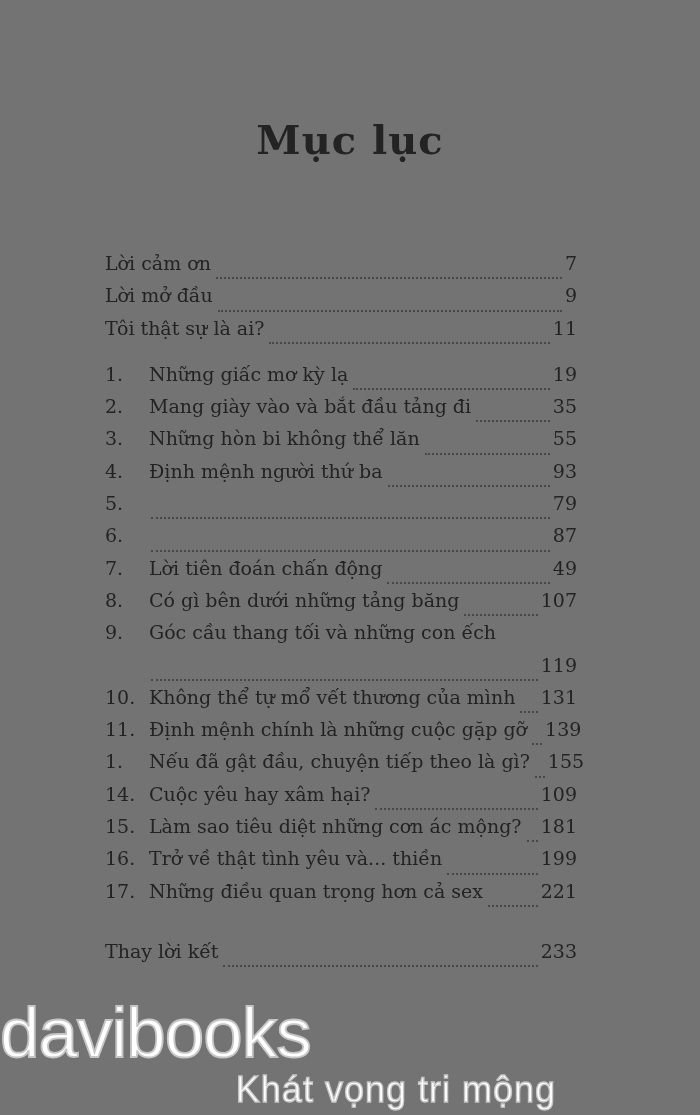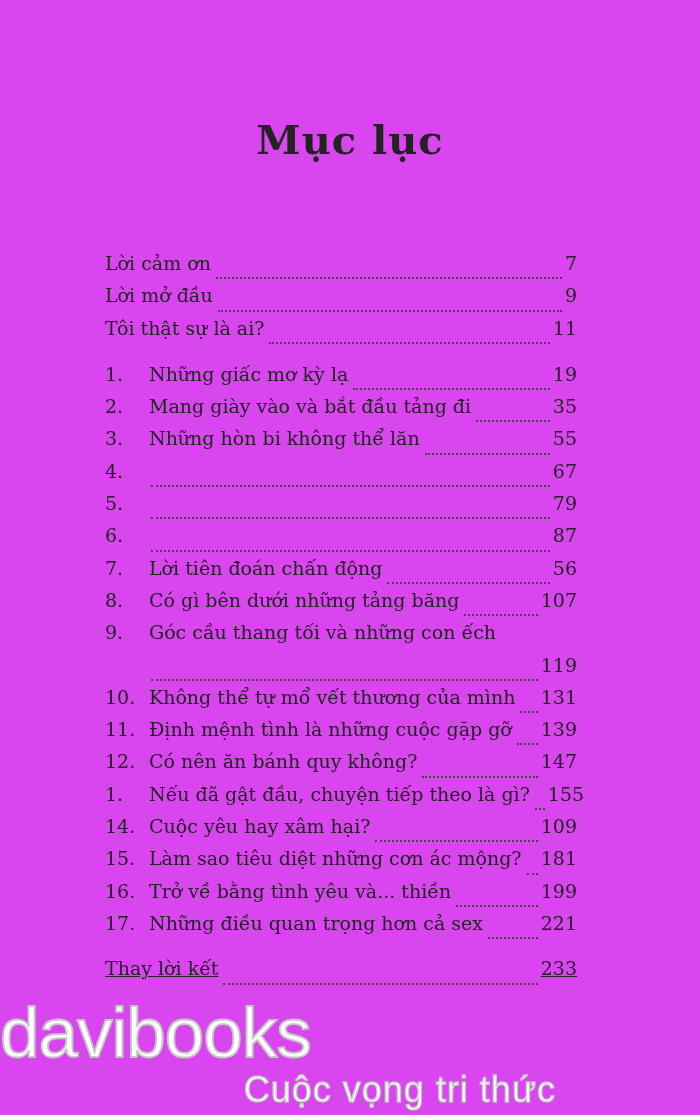--- a/index.html
+++ b/index.html
@@ -1,20 +1,20 @@
 <!DOCTYPE html>
 <html><head>
 <meta charset="utf-8">
 <style>
   html,body { margin:0; padding:0; background:#e9e9e9; }
   .page {
     position:relative;
     width:700px; height:1115px;
     margin:0 auto;
-    background:#d946ef;
+    background:#737373;
     overflow:hidden;
     font-family:"DejaVu Serif", serif;
     color:#232323;
   }
   .title {
     position:absolute;
     top:116px; left:0; width:100%;
     text-align:center;
     font-size:40px;
     font-weight:bold;
@@ -40,21 +40,21 @@
   }
   .label { flex:none; padding-right:3px; }
   .leader {
     flex:1 1 auto;
     min-width:10px;
     border-bottom:2.4px dotted #474747;
     margin:0 3px 0 2px;
   }
   .pagenum { flex:none; }
   .chapters { margin-top:14px; }
-  .closing  { margin-top:13px;text-decoration:underline; }
+  .closing  { margin-top:28px; }
   .watermark {
     position:absolute;
     left:0; bottom:4px; width:100%;
     font-family:"Liberation Sans", sans-serif;
     color:#ffffff;
     pointer-events:none;
   }
   .wm-name {
     font-size:71px;
     line-height:0.92;
@@ -112,38 +112,39 @@
         <span class="pagenum">35</span>
       </div>
       <div class="row">
         <span class="num">3.</span>
         <span class="label">Những hòn bi không thể lăn</span>
         <span class="leader"></span>
         <span class="pagenum">55</span>
       </div>
       <div class="row">
         <span class="num">4.</span>
-        <span class="leader"></span>
-        <span class="pagenum">67</span>
+        <span class="label">Định mệnh người thứ ba</span>
+        <span class="leader"></span>
+        <span class="pagenum">93</span>
       </div>
       <div class="row">
         <span class="num">5.</span>
         <span class="leader"></span>
         <span class="pagenum">79</span>
       </div>
       <div class="row">
         <span class="num">6.</span>
         <span class="leader"></span>
         <span class="pagenum">87</span>
       </div>
       <div class="row">
         <span class="num">7.</span>
         <span class="label">Lời tiên đoán chấn động</span>
         <span class="leader"></span>
-        <span class="pagenum">56</span>
+        <span class="pagenum">49</span>
       </div>
       <div class="row">
         <span class="num">8.</span>
         <span class="label">Có gì bên dưới những tảng băng</span>
         <span class="leader"></span>
         <span class="pagenum">107</span>
       </div>
       <div class="row">
         <span class="num">9.</span>
         <span class="label">Góc cầu thang tối và những con ếch</span>
@@ -154,29 +155,23 @@
         <span class="pagenum">119</span>
       </div>
       <div class="row">
         <span class="num">10.</span>
         <span class="label">Không thể tự mổ vết thương của mình</span>
         <span class="leader"></span>
         <span class="pagenum">131</span>
       </div>
       <div class="row">
         <span class="num">11.</span>
-        <span class="label">Định mệnh tình là những cuộc gặp gỡ</span>
+        <span class="label">Định mệnh chính là những cuộc gặp gỡ</span>
         <span class="leader"></span>
         <span class="pagenum">139</span>
-      </div>
-      <div class="row">
-        <span class="num">12.</span>
-        <span class="label">Có nên ăn bánh quy không?</span>
-        <span class="leader"></span>
-        <span class="pagenum">147</span>
       </div>
       <div class="row">
         <span class="num">1.</span>
         <span class="label">Nếu đã gật đầu, chuyện tiếp theo là gì?</span>
         <span class="leader"></span>
         <span class="pagenum">155</span>
       </div>
       <div class="row">
         <span class="num">14.</span>
         <span class="label">Cuộc yêu hay xâm hại?</span>
@@ -184,21 +179,21 @@
         <span class="pagenum">109</span>
       </div>
       <div class="row">
         <span class="num">15.</span>
         <span class="label">Làm sao tiêu diệt những cơn ác mộng?</span>
         <span class="leader"></span>
         <span class="pagenum">181</span>
       </div>
       <div class="row">
         <span class="num">16.</span>
-        <span class="label">Trở về bằng tình yêu và... thiền</span>
+        <span class="label">Trở về thật tình yêu và... thiền</span>
         <span class="leader"></span>
         <span class="pagenum">199</span>
       </div>
       <div class="row">
         <span class="num">17.</span>
         <span class="label">Những điều quan trọng hơn cả sex</span>
         <span class="leader"></span>
         <span class="pagenum">221</span>
       </div>
     </div>
@@ -208,16 +203,16 @@
         <span class="label">Thay lời kết</span>
         <span class="leader"></span>
         <span class="pagenum">233</span>
       </div>
     </div>
 
   </div>
 
   <div class="watermark">
     <div class="wm-name">davibooks</div>
-    <div class="wm-sub">Cuộc vọng tri thức</div>
+    <div class="wm-sub">Khát vọng tri mộng</div>
   </div>
 
 </div>
 
 </body></html>

